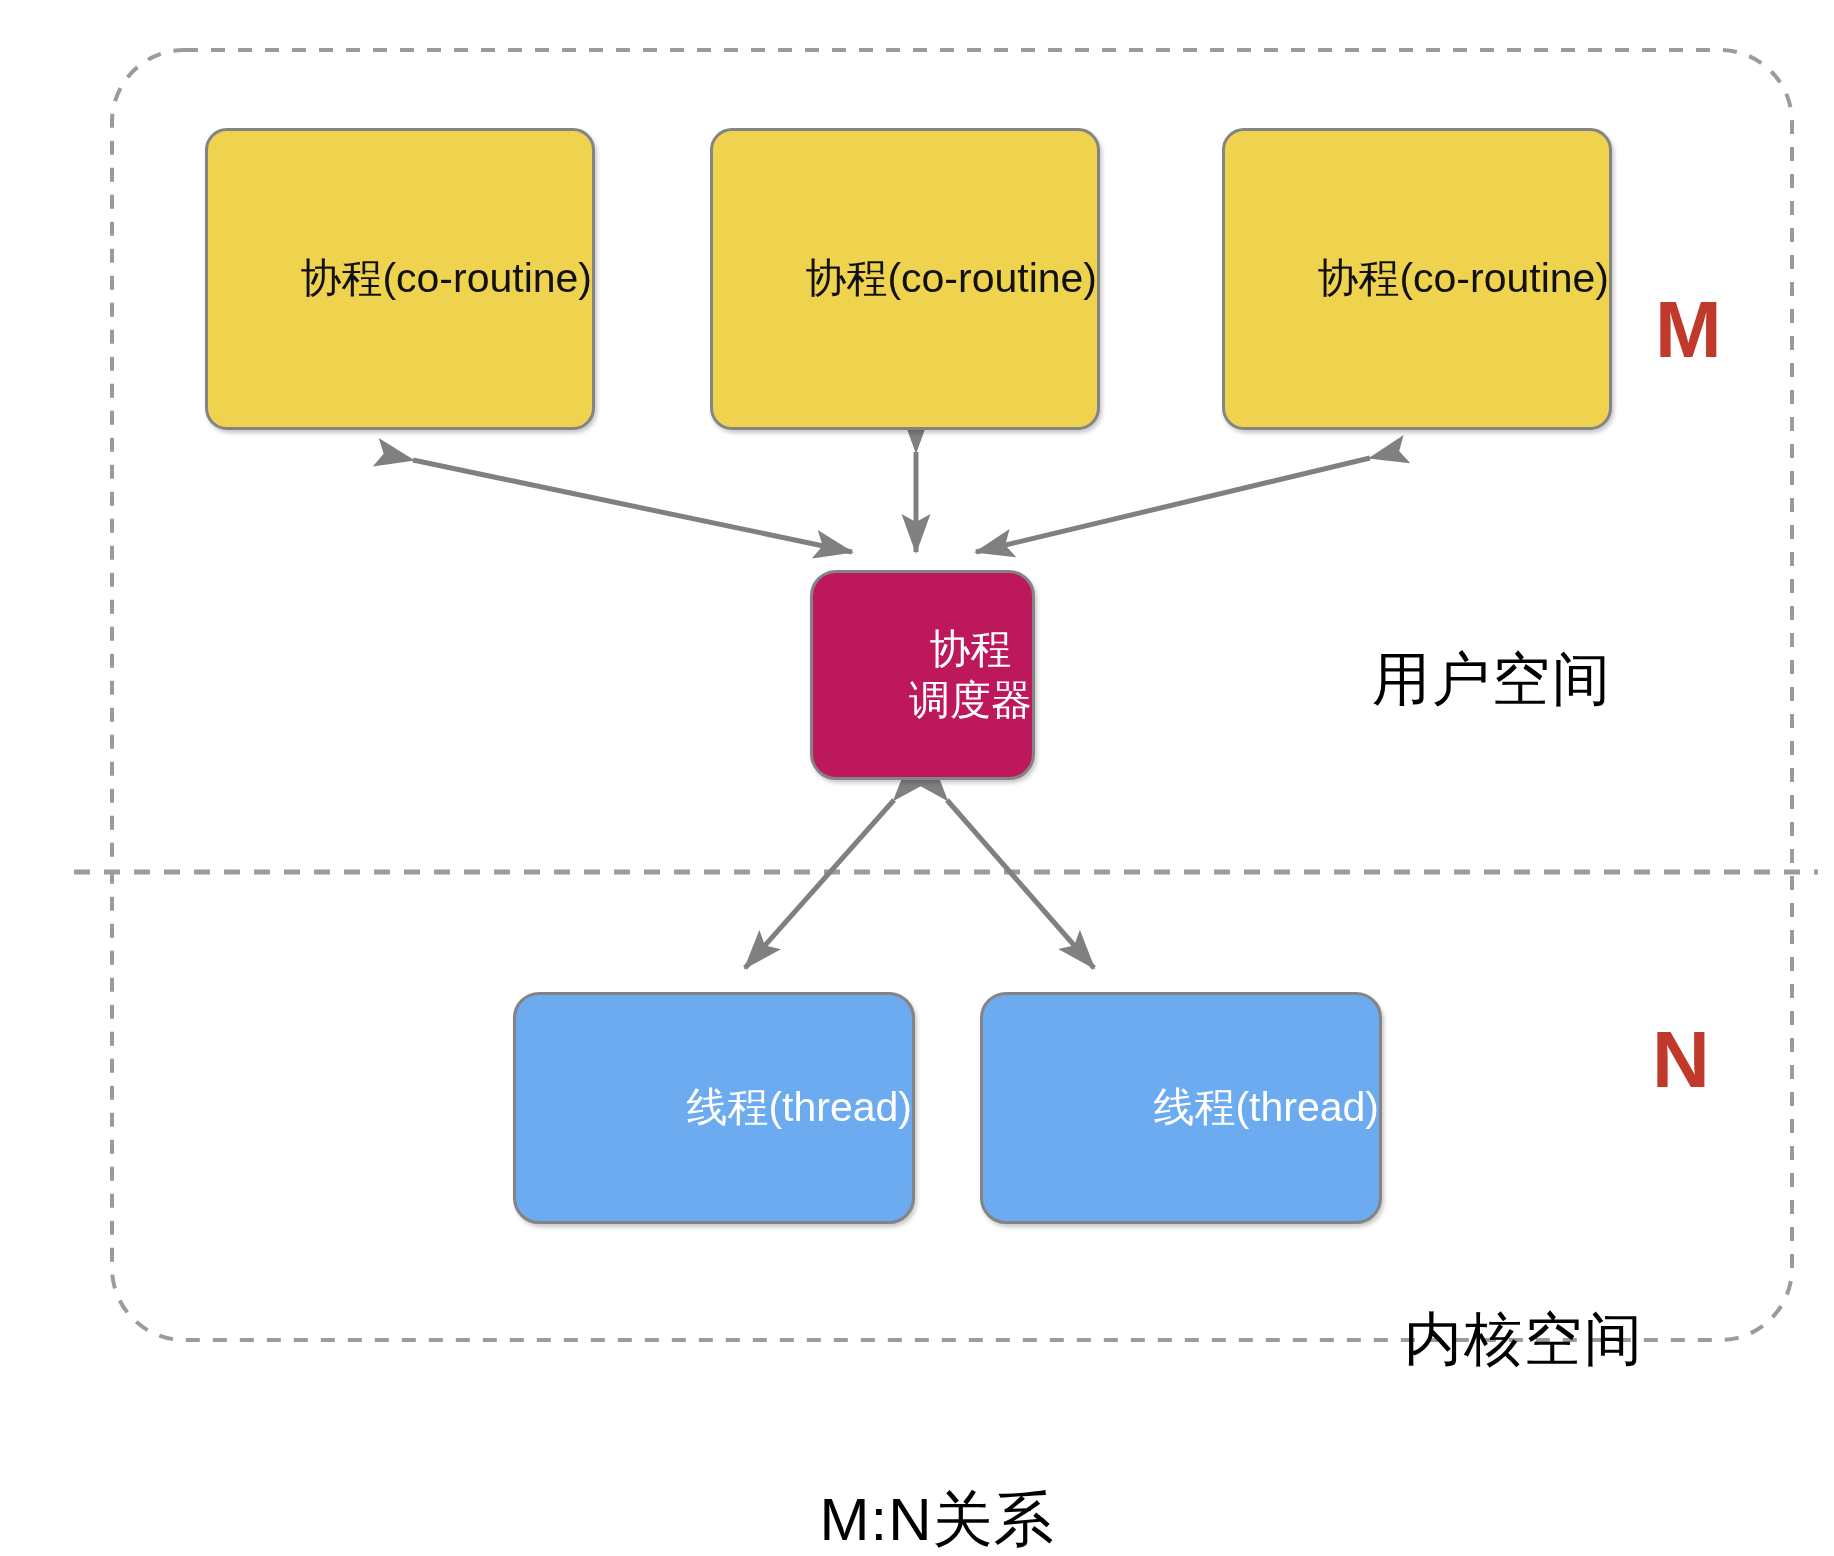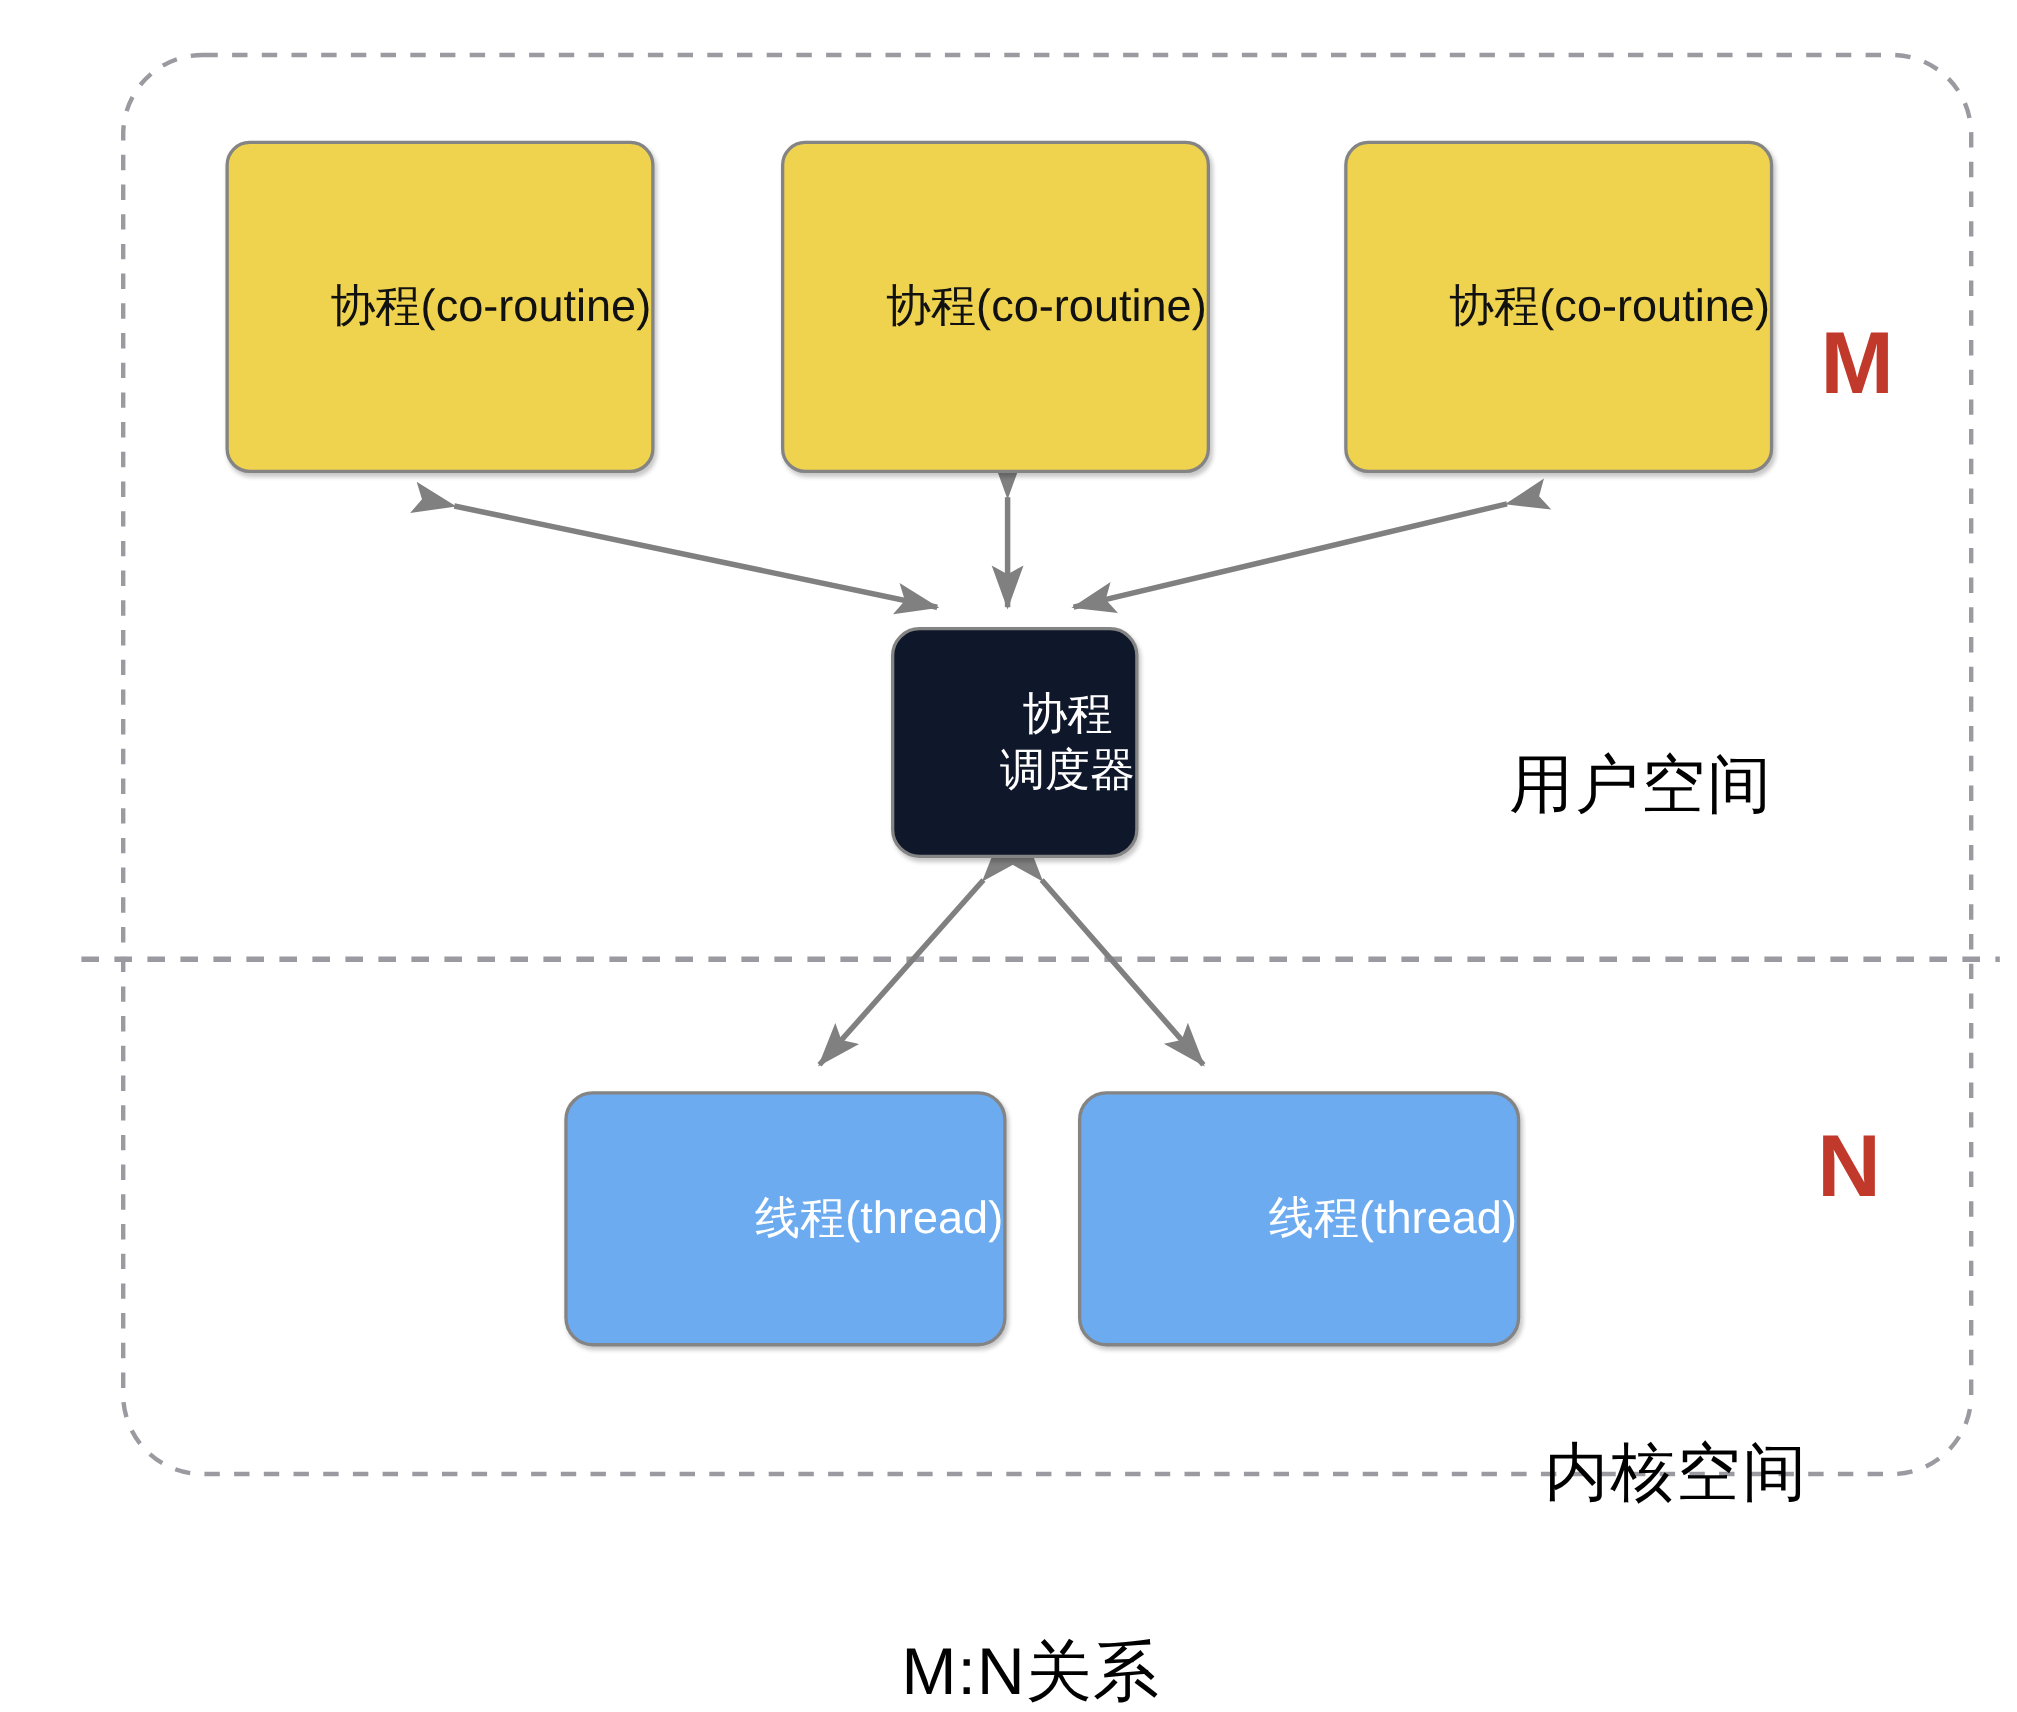--- a/index.html
+++ b/index.html
@@ -43,21 +43,21 @@
     font-size: 41px;
     width: 390px;
     height: 302px;
     top: 128px;
   }
   .co-1 { left: 205px; }
   .co-2 { left: 710px; }
   .co-3 { left: 1222px; }
 
   .scheduler-box {
-    background: #0f172a;
+    background: #be185d;
     color: #ffffff;
     font-size: 41px;
     width: 225px;
     height: 210px;
     left: 810px;
     top: 570px;
     border-radius: 26px;
   }
   .scheduler-box .lines { display: block; }
 
@@ -83,21 +83,21 @@
   .label-m { left: 1655px; top: 290px; }
   .label-n { left: 1652px; top: 1020px; }
 
   .space-label {
     position: absolute;
     color: #000000;
     font-size: 58px;
     line-height: 1;
     letter-spacing: 2px;
   }
-  .label-user   { left: 1372px; top: 685px; }
+  .label-user   { left: 1372px; top: 650px; }
   .label-kernel { left: 1372px; top: 1310px; margin-left: 32px; }
 
   .caption {
     position: absolute;
     left: 0;
     top: 1480px;
     width: 1834px;
     text-align: center;
     font-size: 60px;
     color: #000000;

